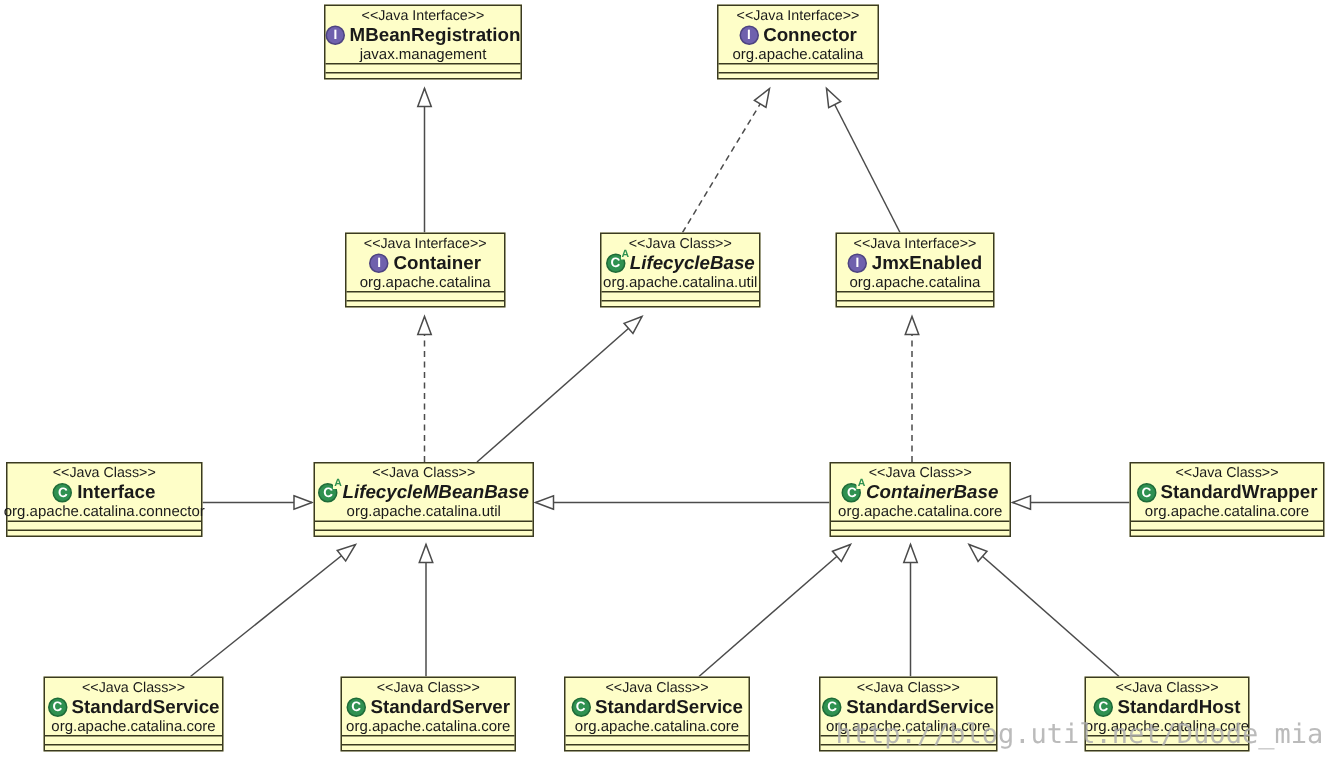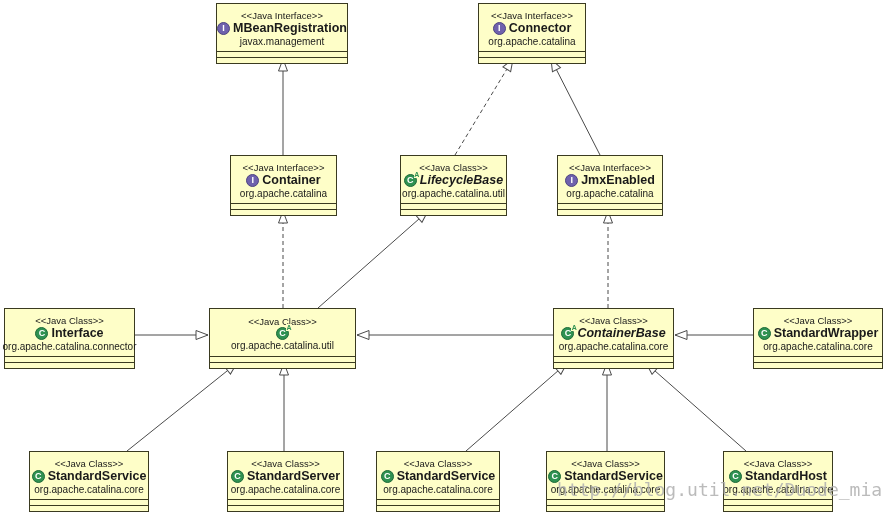--- a/index.html
+++ b/index.html
@@ -3,21 +3,21 @@
 <meta charset="utf-8">
 <style>
   html,body{margin:0;padding:0;}
   body{
     width:886px;height:512px;position:relative;background:#ffffff;
     font-family:"Liberation Sans","DejaVu Sans",sans-serif;color:#1a1a1a;
     overflow:hidden;
   }
   #edges{position:absolute;left:0;top:0;width:886px;height:512px;pointer-events:none;}
   .uml-box{
-    position:absolute;box-sizing:border-box;height:61px;
+    position:absolute;box-sizing:border-box;height:50px;
     background:#fefec8;border:1px solid #3a3a20;
     display:flex;flex-direction:column;
   }
   .uml-main{flex:1 1 auto;display:flex;flex-direction:column;justify-content:center;
     align-items:center;padding:1px 3px 0 3px;}
   .stereotype{font-size:9.5px;line-height:11px;white-space:nowrap;}
   .name-row{display:flex;align-items:center;justify-content:center;gap:3px;
     font-size:12.5px;font-weight:bold;line-height:15px;white-space:nowrap;}
   .abstract .name-row{font-style:italic;}
   .pkg{font-size:10px;line-height:11px;white-space:nowrap;}
@@ -149,20 +149,21 @@
 </div>
 
 <div class="uml-box abstract" style="left:209px;top:308px;width:147px;">
   <div class="uml-main">
     <div class="stereotype">&lt;&lt;Java Class&gt;&gt;</div>
     <div class="name-row">
         <span class="badge cls">
           <span>C</span>
           <span class="abadge">A</span>
         </span>
+        <span>LifecycleMBeanBase</span>
       </div>
     <div class="pkg">org.apache.catalina.util</div>
   </div>
   <div class="comp"></div>
   <div class="comp"></div>
 </div>
 
 <div class="uml-box abstract" style="left:553px;top:308px;width:121px;">
   <div class="uml-main">
     <div class="stereotype">&lt;&lt;Java Class&gt;&gt;</div>

